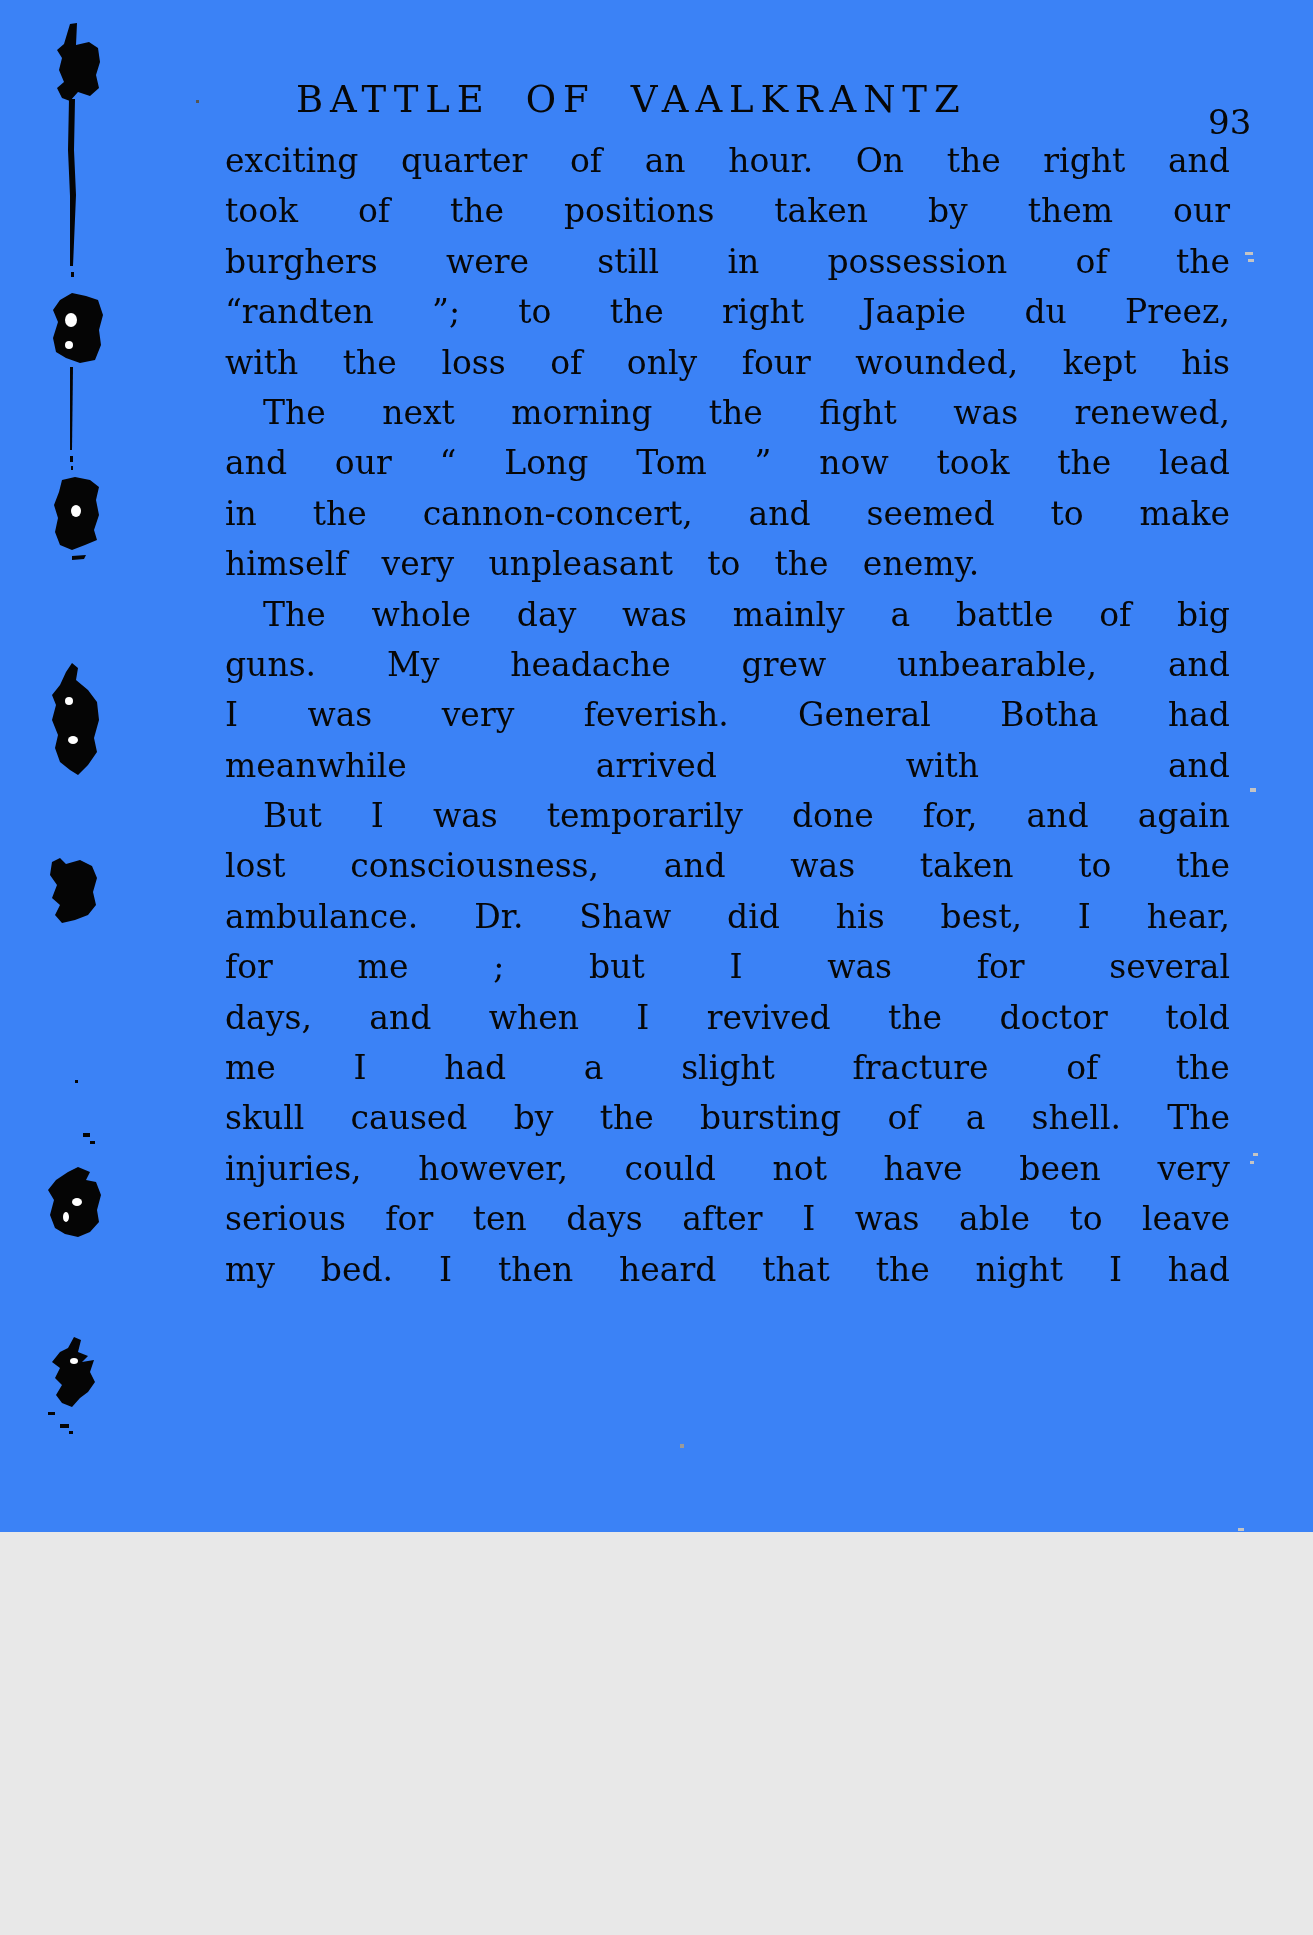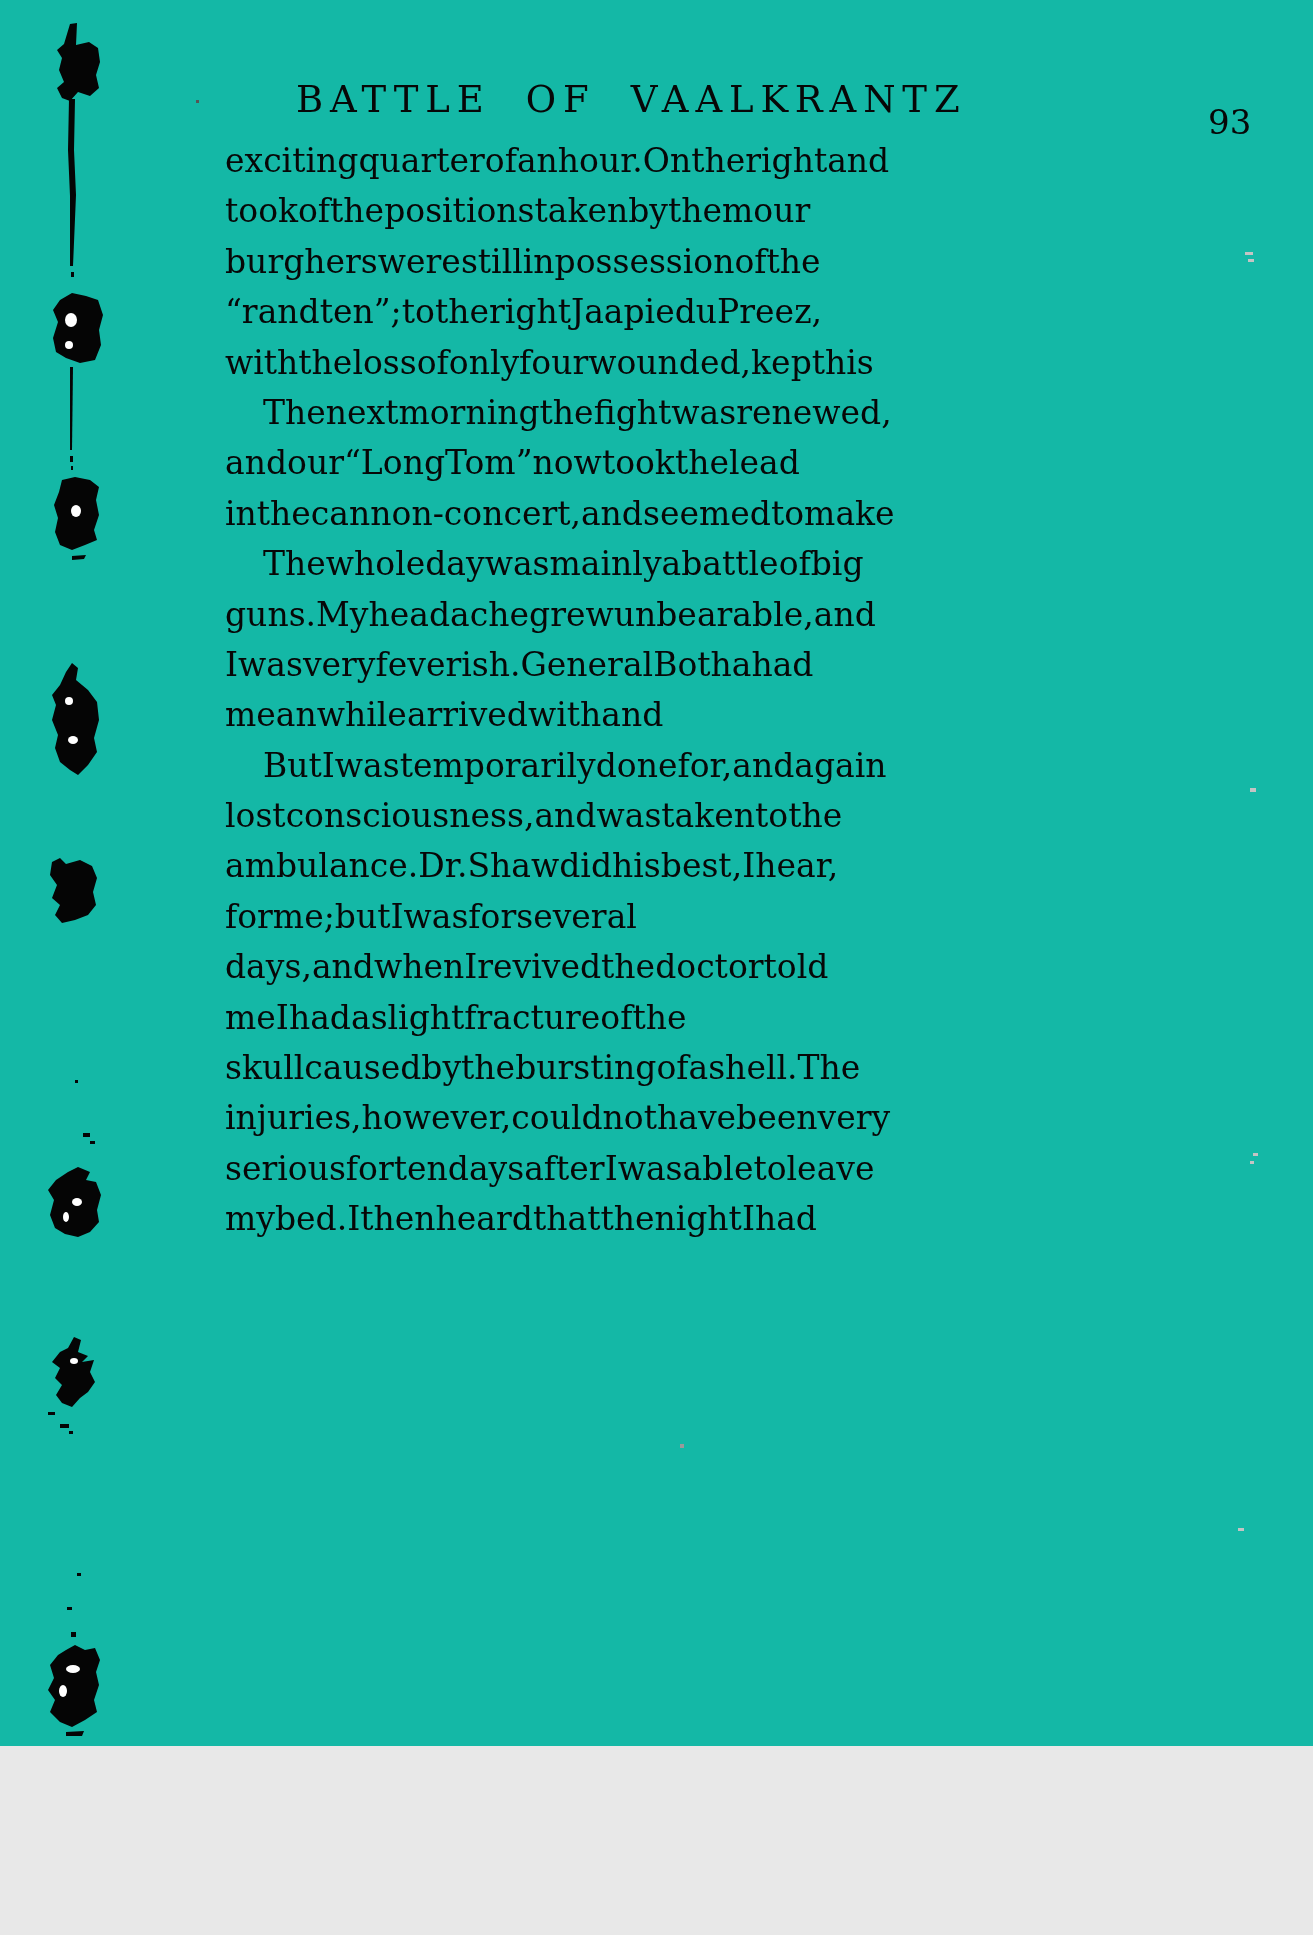--- a/index.html
+++ b/index.html
@@ -1,19 +1,19 @@
 <!DOCTYPE html>
 <html><head>
 <meta charset="utf-8">
 <style>
   html,body{margin:0;padding:0;background:#e8e8e8;}
   .page{
     position:relative;
-    width:1313px;height:1746px;
-    background:#14b8a6;
+    width:1313px;height:1532px;
+    background:#3b82f6;
     overflow:hidden;
     font-family:"DejaVu Serif","Liberation Serif",serif;
     color:#070707;
   }
   .margin-marks{position:absolute;left:0;top:0;}
   .running-header{
     position:absolute;left:296px;top:78px;
     font-size:37px;letter-spacing:0.185em;word-spacing:0.45em;
     white-space:nowrap;
   }
@@ -22,21 +22,21 @@
     font-size:34px;
   }
   .body-text{
     position:absolute;left:225px;top:136px;width:1005px;
   }
   .line{
     height:50.4px;line-height:50.4px;
     font-size:33px;
     white-space:nowrap;
   }
-  .line.justify{display:flex;}
+  .line.justify{display:flex;justify-content:space-between;}
   .line.plain{word-spacing:0.72em;}
   .line.indent{padding-left:38px;}
 </style>
 </head>
 <body>
 
 <div class="page">
 
   <svg class="margin-marks" width="1313" height="1935" viewBox="0 0 1313 1935" xmlns="http://www.w3.org/2000/svg">
     <g fill="#050505">
@@ -177,20 +177,21 @@
       </div>
       <div class="line justify">
         <span>in</span>
         <span>the</span>
         <span>cannon-concert,</span>
         <span>and</span>
         <span>seemed</span>
         <span>to</span>
         <span>make</span>
       </div>
+      <div class="line plain">himself very unpleasant to the enemy.</div>
       <div class="line justify indent">
         <span>The</span>
         <span>whole</span>
         <span>day</span>
         <span>was</span>
         <span>mainly</span>
         <span>a</span>
         <span>battle</span>
         <span>of</span>
         <span>big</span>

